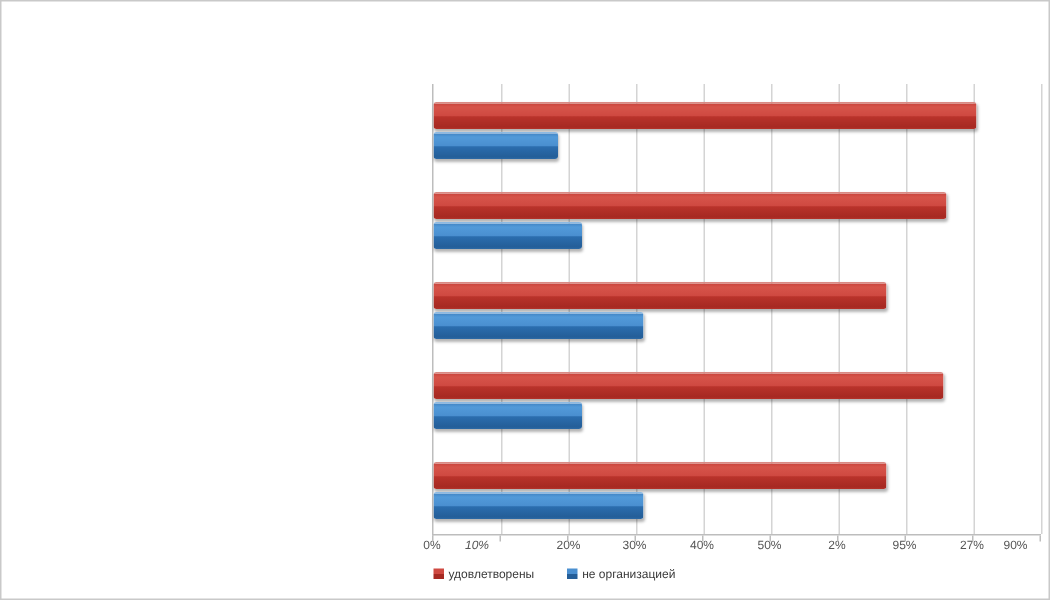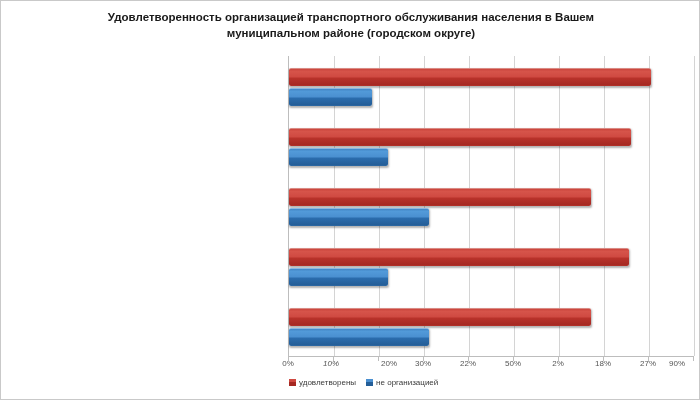--- a/index.html
+++ b/index.html
@@ -114,21 +114,21 @@
   }
   
   #legend {
     position: absolute;
     left: 287px;
     top: 377px;
     width: 405px;
     display: flex;
     justify-content: flex-start;
     align-items: center;
-    gap: 10px;
+    gap: 22px;
     padding-left: 1px;
   }
   .legend-entry {
     display: flex;
     align-items: center;
     gap: 3px;
   }
   .legend-swatch {
     width: 7px;
     height: 7px;
@@ -144,24 +144,20 @@
     font-size: 8px;
     color: #3a3a3a;
     white-space: nowrap;
   }
 </style>
 </head>
 <body>
 
 <div id="chart-root">
 
-  <div id="chart-title">
-    <span class="line">Удовлетворенность организацией транспортного обслуживания населения в Вашем</span>
-    <span class="line">муниципальном районе (городском округе)</span>
-  </div>
 
   <div id="plot-area">
       <div class="gridline" style="left: 45px;"></div>
       <div class="gridline" style="left: 90px;"></div>
       <div class="gridline" style="left: 135px;"></div>
       <div class="gridline" style="left: 180px;"></div>
       <div class="gridline" style="left: 225px;"></div>
       <div class="gridline" style="left: 270px;"></div>
       <div class="gridline" style="left: 315px;"></div>
       <div class="gridline" style="left: 360px;"></div>
@@ -183,27 +179,27 @@
         <div class="bar blue" style="width: 99px;"></div>
       </div>
       <div class="cat-group" style="top: 251.5px; height: 37px;">
         <div class="bar red" style="width: 301.5px;"></div>
         <div class="bar blue" style="width: 139.5px;"></div>
       </div>
     </div>
 
   <div id="x-ticks">
       <span class="x-tick" style="left: 0px;">0%</span>
-      <span class="x-tick" style="left: 43px; font-style: italic;">10%</span>
-      <span class="x-tick" style="left: 101px;">20%</span>
+      <span class="x-tick" style="left: 30px; font-style: italic;">10%</span>
+      <span class="x-tick" style="left: 91px;">20%</span>
       <span class="x-tick" style="left: 135px;">30%</span>
-      <span class="x-tick" style="left: 180px;">22%</span>
+      <span class="x-tick" style="left: 180px;">40%</span>
       <span class="x-tick" style="left: 225px;">50%</span>
       <span class="x-tick" style="left: 270px;">2%</span>
-      <span class="x-tick" style="left: 315px;">18%</span>
+      <span class="x-tick" style="left: 315px;">95%</span>
       <span class="x-tick" style="left: 360px;">27%</span>
       <span class="x-tick" style="left: 389px;">90%</span>
     </div>
 
   <div id="legend">
     <div class="legend-entry">
       <span class="legend-swatch red"></span>
       <span class="legend-text">удовлетворены</span>
     </div>
     <div class="legend-entry">

